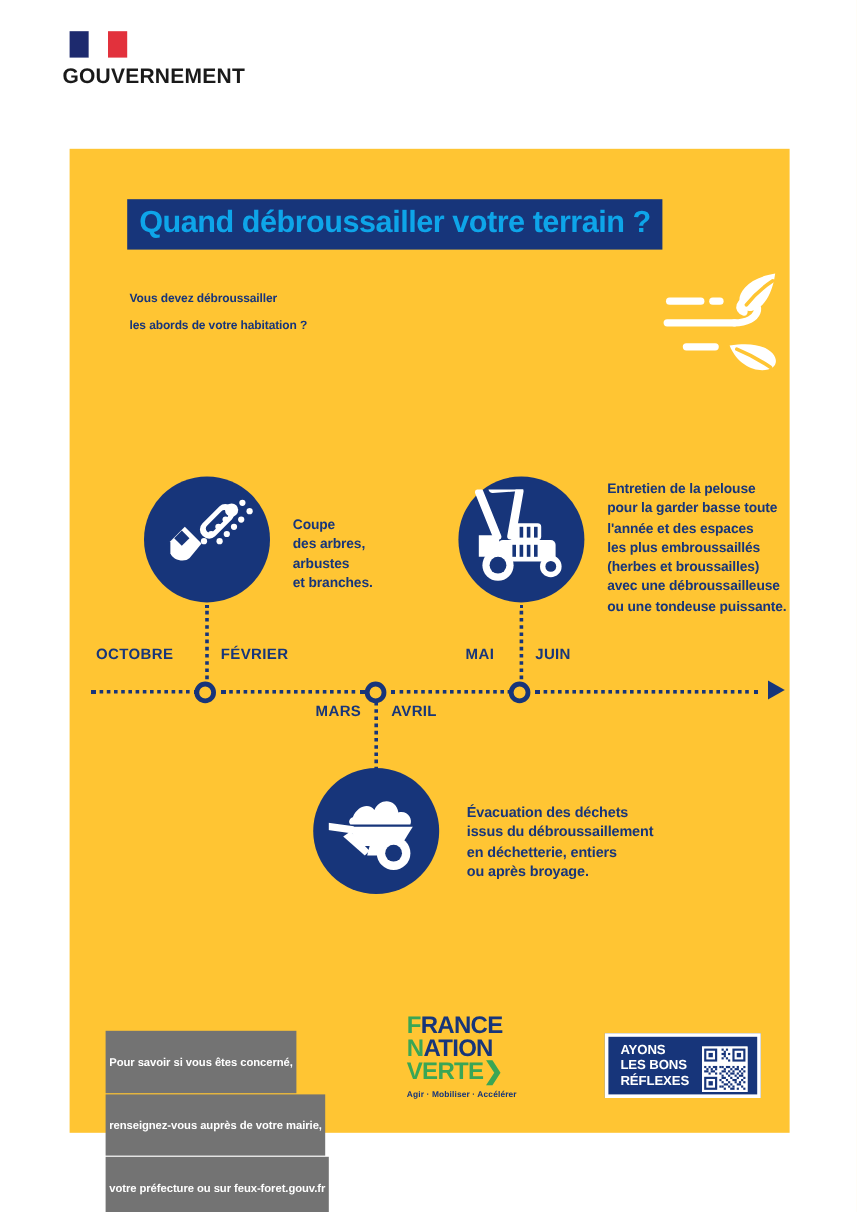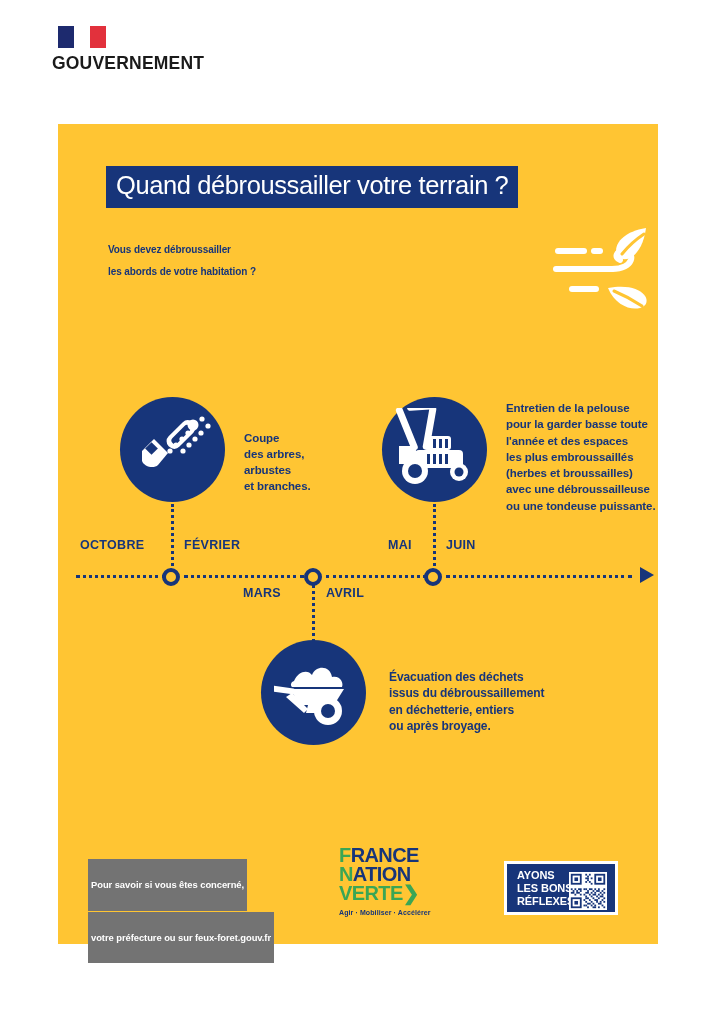--- a/index.html
+++ b/index.html
@@ -58,24 +58,24 @@
     height: 820px;
     background: #ffc533;
   }
 
   
   #title-bar {
     position: absolute;
     left: 48px;
     top: 42px;
     background: #17357a;
-    color: #ffffff;
+    color: #0ea5e9;
     padding: 5px 10px 8px 10px;
     font-size: 25.5px;
-    font-weight: normal;
+    font-weight: bold;
     letter-spacing: -0.4px;
     white-space: nowrap;
   }
 
   
   #subtitle {
     position: absolute;
     left: 50px;
     top: 115px;
     color: #17357a;
@@ -206,21 +206,21 @@
     font-size: 7px;
     font-weight: bold;
     color: #17357a;
     letter-spacing: 0.1px;
   }
 
   #reflexes-badge {
     position: absolute;
     left: 446px;
     top: 737px;
-    width: 114px;
+    width: 130px;
     height: 54px;
     background: #17357a;
     border: 3px solid #ffffff;
     display: flex;
     align-items: center;
     padding-left: 10px;
     box-sizing: border-box;
   }
   #reflexes-text {
     color: #ffffff;
@@ -348,21 +348,21 @@
     <div class="tl-node" style="left:104px;"></div>
     <div class="tl-node" style="left:246px;"></div>
     <div class="tl-node" style="left:366px;"></div>
     <div id="tl-arrow"></div>
   </div>
 
   <div class="tl-label tl-above" style="left:22px;">OCTOBRE</div>
   <div class="tl-label tl-above" style="left:126px;">FÉVRIER</div>
   <div class="tl-label tl-above" style="left:330px;">MAI</div>
   <div class="tl-label tl-above" style="left:388px;">JUIN</div>
-  <div class="tl-label tl-below" style="left:185px;text-align:right;">MARS</div>
+  <div class="tl-label tl-below" style="left:205px;text-align:right;">MARS</div>
   <div class="tl-label tl-below" style="left:268px;">AVRIL</div>
 
   <div class="circle-icon" id="icon-barrow">
     <svg width="80" height="80" viewBox="0 0 80 80">
       <g fill="#ffffff">
         <path d="M20 28 C 24 18, 34 16, 38 22 C 42 12, 56 12, 58 24 C 66 22, 70 30, 68 34 L18 34 C 16 32, 17 29, 20 28 Z"></path>
         <path d="M16 36 L70 36 L60 52 L26 52 Z"></path>
         <rect x="-4" y="34" width="26" height="6" rx="3" transform="rotate(8 9 37)"></rect>
         <path d="M18 40 L34 56 L30 60 L12 44 Z"></path>
         <path d="M34 52 L56 52 L50 60 L32 60 Z"></path>
@@ -374,20 +374,21 @@
 
   <div class="info-text" id="text-evac">
     <div>Évacuation des déchets</div>
     <div>issus du débroussaillement</div>
     <div>en déchetterie, entiers</div>
     <div>ou après broyage.</div>
   </div>
 
   <div id="footer-note">
     <div><span>Pour savoir si vous êtes concerné,</span></div>
+    <div><span>renseignez-vous auprès de votre mairie,</span></div>
     <div><span>votre préfecture ou sur feux-foret.gouv.fr</span></div>
   </div>
 
   <div id="fnv-logo">
     <div class="fnv-row">
       <span class="fnv-g">F</span><span class="fnv-b">RANCE</span>
     </div>
     <div class="fnv-row">
       <span class="fnv-g">N</span><span class="fnv-b">ATION</span>
     </div>

